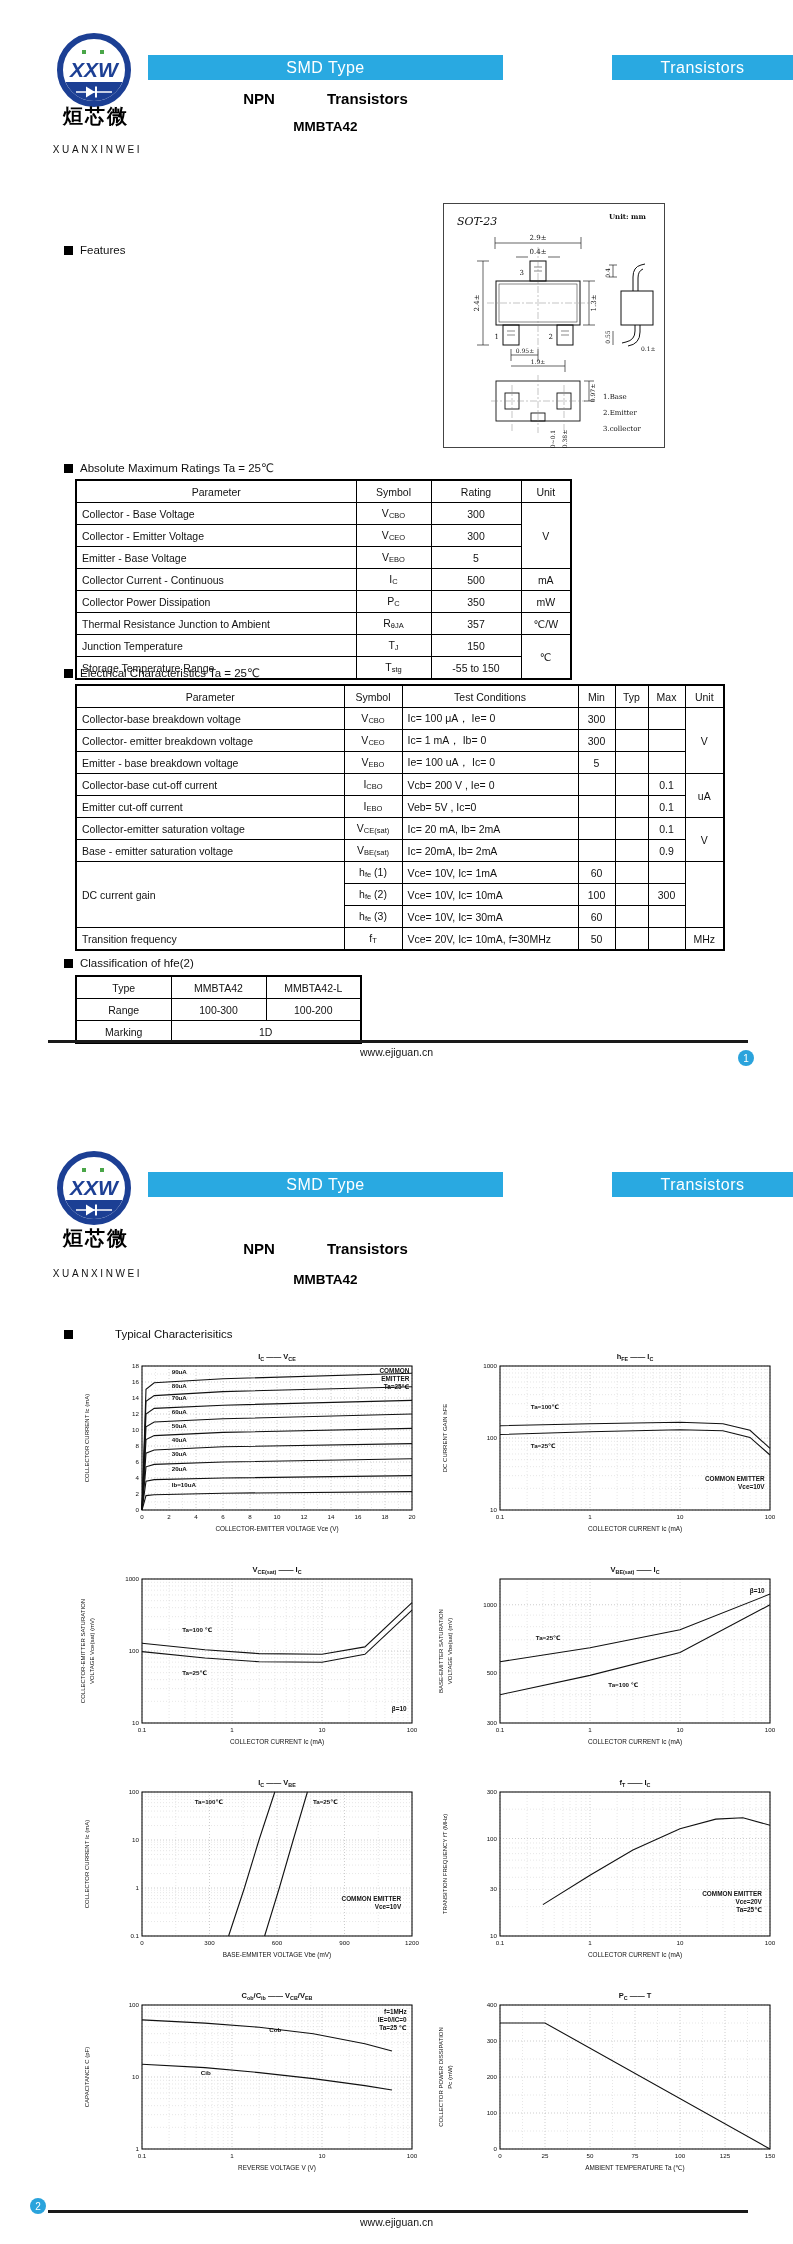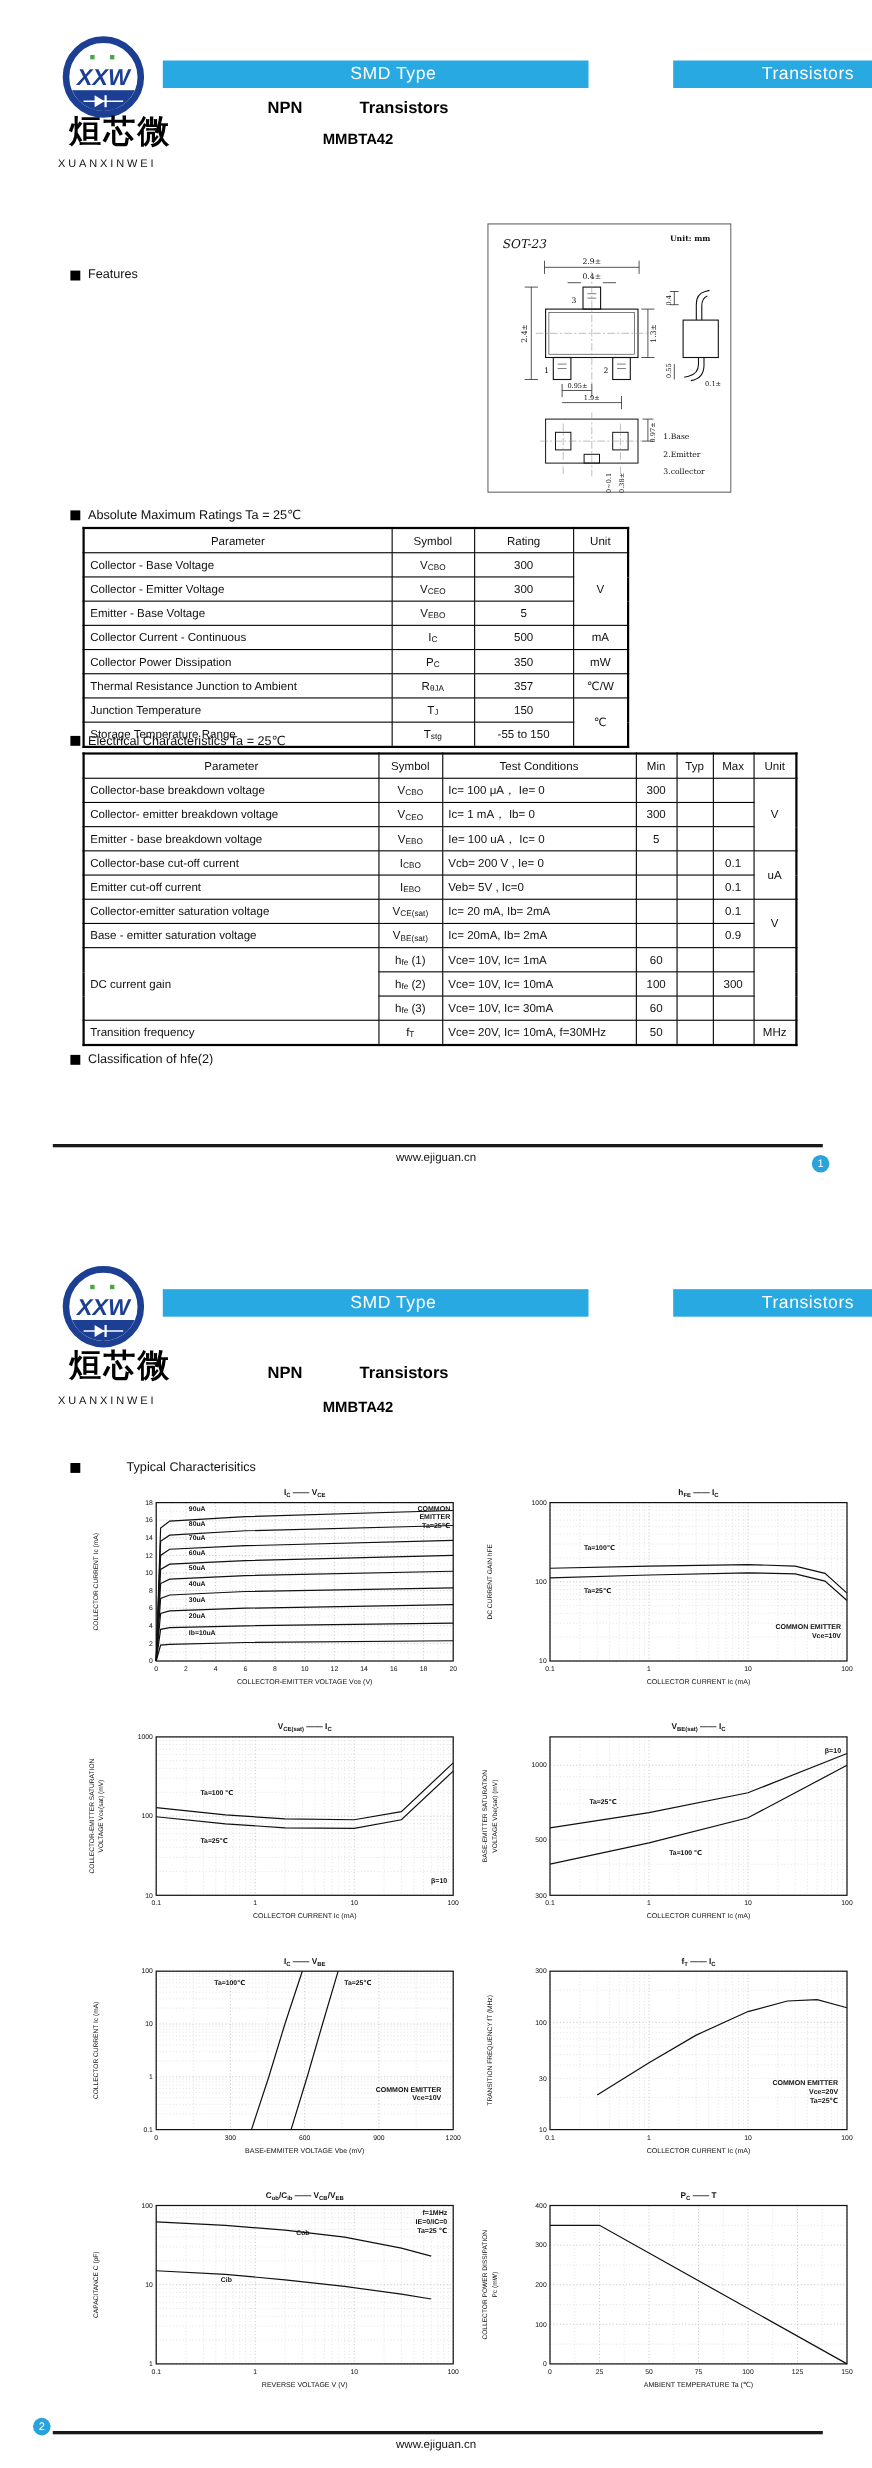--- a/index.html
+++ b/index.html
@@ -3,22 +3,22 @@
 <meta charset="utf-8">
 <style>
   html,body{margin:0;padding:0;background:#fff;}
   .sheet{position:relative;width:793px;height:2244px;background:#fff;overflow:hidden;
          font-family:"Liberation Sans","DejaVu Sans",sans-serif;color:#000;}
   .page{position:absolute;left:0;width:793px;}
   .abs{position:absolute;}
 
   
   .banner{background:#29a9e1;color:#fff;display:flex;align-items:center;justify-content:center;
-          font-size:16px;letter-spacing:.5px;padding-left:32px;}
-  .company-cn{font-size:29px;font-weight:bold;text-align:right;letter-spacing:2px;line-height:1;}
+          font-size:16px;letter-spacing:.5px;}
+  .company-cn{font-size:20px;font-weight:bold;text-align:center;letter-spacing:2px;line-height:1;}
   .company-en{font-size:10px;letter-spacing:2.6px;text-align:center;color:#111;}
   .device-title{text-align:center;font-weight:bold;font-size:15px;}
   .device-title .gap{display:inline-block;width:52px;}
   .part-number{text-align:center;font-weight:bold;font-size:13.5px;}
 
   
   .section-head{display:flex;align-items:center;gap:7px;font-size:11.5px;color:#111;}
   .sq-icon{width:9px;height:9px;background:#000;display:inline-block;flex:0 0 auto;}
   .feature-list{list-style:none;margin:0;padding:0;}
   .feature-list li{display:flex;align-items:center;gap:7px;font-size:10.5px;height:21px;color:#111;}
@@ -365,20 +365,43 @@
             <td></td>
             <td rowspan="1">MHz</td>
           </tr>
         </tbody>
       </table>
 
     <div class="abs section-head" style="left:64px;top:957px;">
       <span class="sq-icon"></span>
       <span>Classification of hfe(2)</span>
     </div>
+    <table class="abs ds" style="left:75px;top:975px;width:285px;">
+        <colgroup>
+          <col style="width: 95px;">
+          <col style="width: 95px;">
+          <col style="width: 95px;">
+        </colgroup>
+        <tbody>
+          <tr>
+            <td>Type</td>
+            <td>MMBTA42</td>
+            <td>MMBTA42-L</td>
+          </tr>
+          <tr>
+            <td>Range</td>
+            <td>100-300</td>
+            <td>100-200</td>
+          </tr>
+          <tr>
+            <td>Marking</td>
+            <td colspan="2">1D</td>
+          </tr>
+        </tbody>
+      </table>
 
     <div class="abs rule" style="left:48px;top:1040px;width:700px;"></div>
     <div class="abs footer-url" style="left:0;top:1046px;width:793px;">www.ejiguan.cn</div>
     <div class="abs page-badge" style="left:738px;top:1050px;">1</div>
   </section>
 
   <section class="page" style="top:1100px;height:1144px;">
 
     <svg class="abs" style="left:52px;top:48px;" width="84" height="84" viewBox="0 0 84 84">
       <defs>

